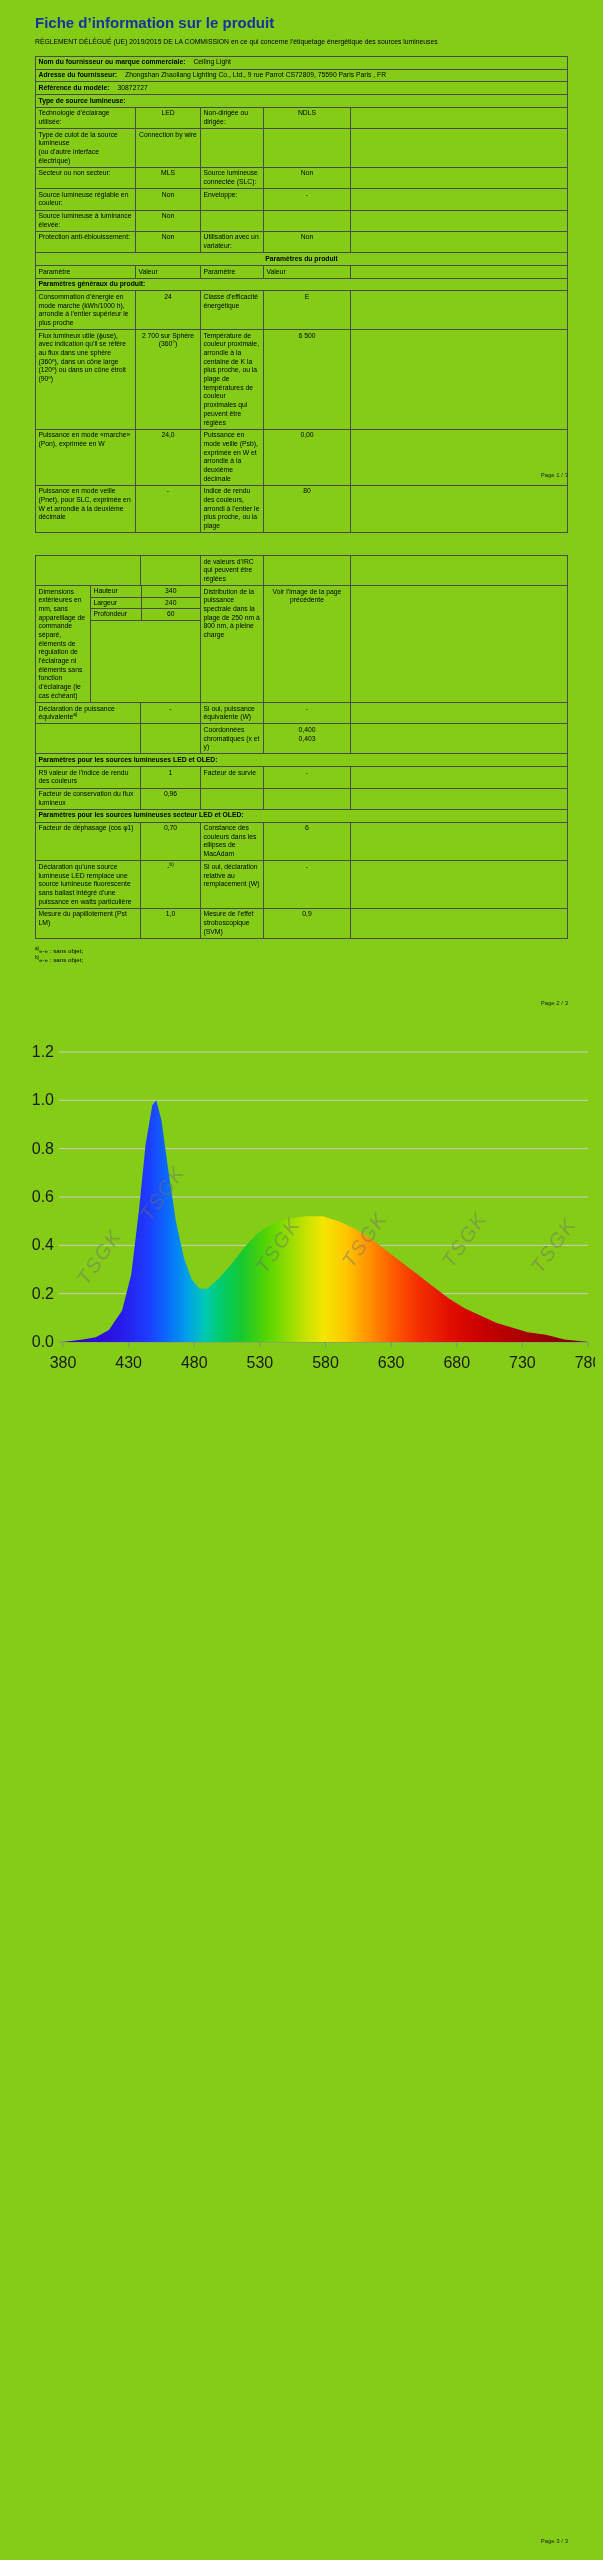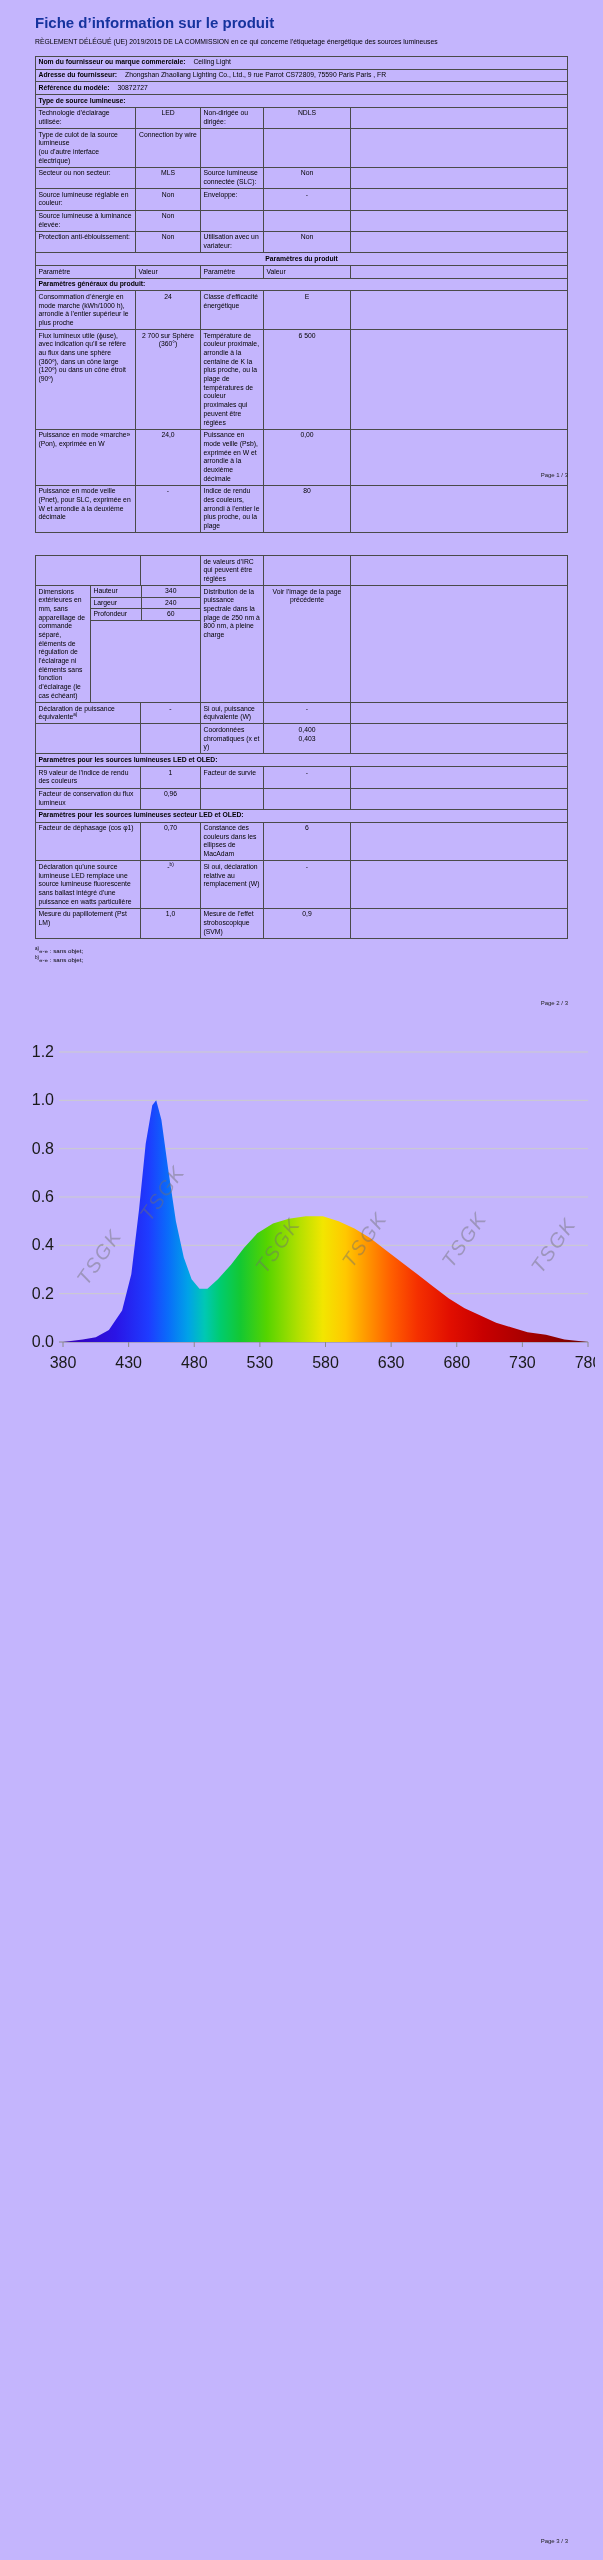--- a/index.html
+++ b/index.html
@@ -1,18 +1,18 @@
 <!DOCTYPE html>
 <html><head>
 <meta charset="utf-8">
 <style>
   * { margin:0; padding:0; box-sizing:border-box; }
   html,body { background:#fff; }
   body { width:603px; font-family:"Liberation Sans", sans-serif; color:#000; }
-  .canvas { position:relative; width:603px; height:2560px; background:#c4b5fd; overflow:hidden; }
+  .canvas { position:relative; width:603px; height:2560px; background:#84cc16; overflow:hidden; }
   .page { position:absolute; left:35px; width:533px; }
   .page-1 { top:14px; }
   .page-2 { top:555px; }
   .doc-title { font-size:15px; font-weight:bold; color:#16339e; margin-bottom:7px; }
   .regulation { font-size:6.8px; line-height:1.32; max-width:465px; margin-bottom:9px; }
   table.ptable { width:533px; border-collapse:collapse; table-layout:fixed; }
   .ptable td { border:1px solid #4a4a4a; font-size:6.8px; line-height:1.28; padding:1.5px 2.5px; vertical-align:top; word-wrap:break-word; }
   td.info b { font-weight:bold; }
   td.info .iv { margin-left:8px; }
   td.sec { font-weight:bold; }

